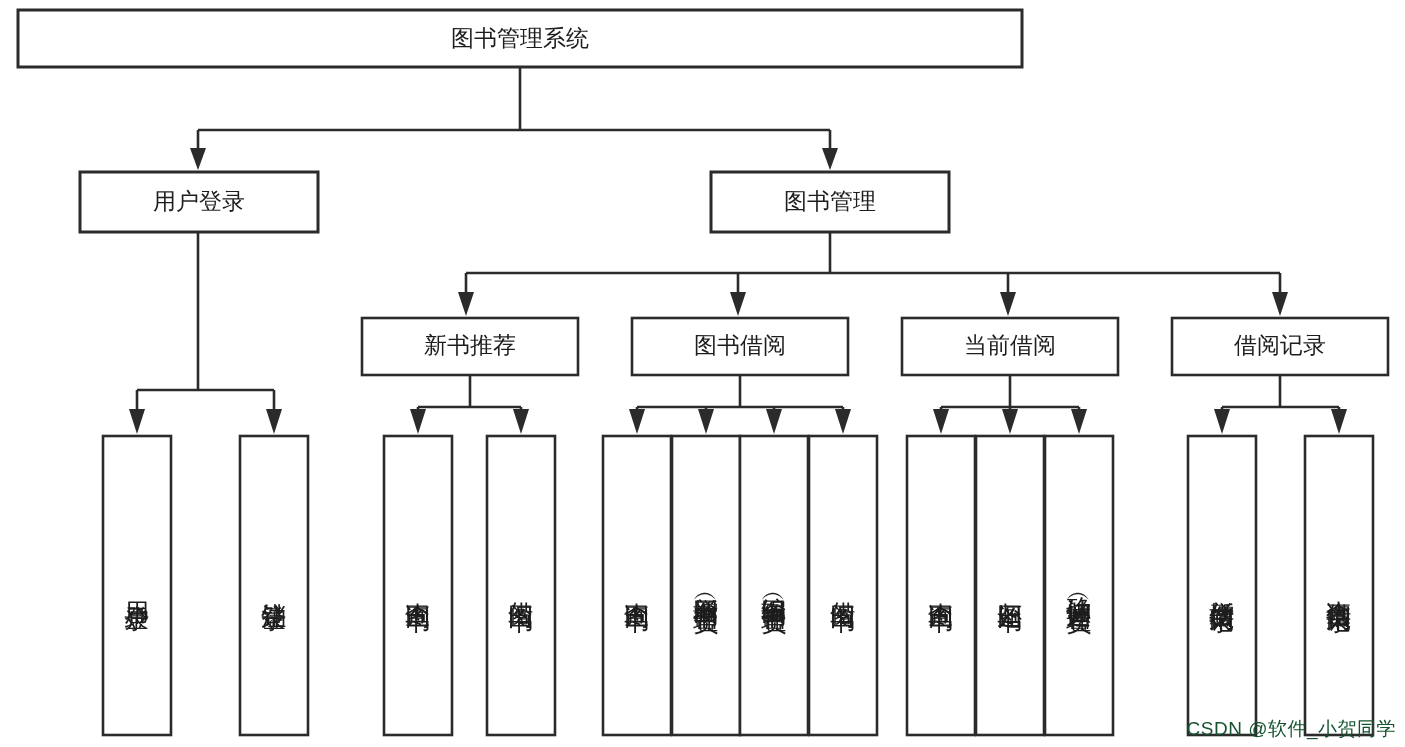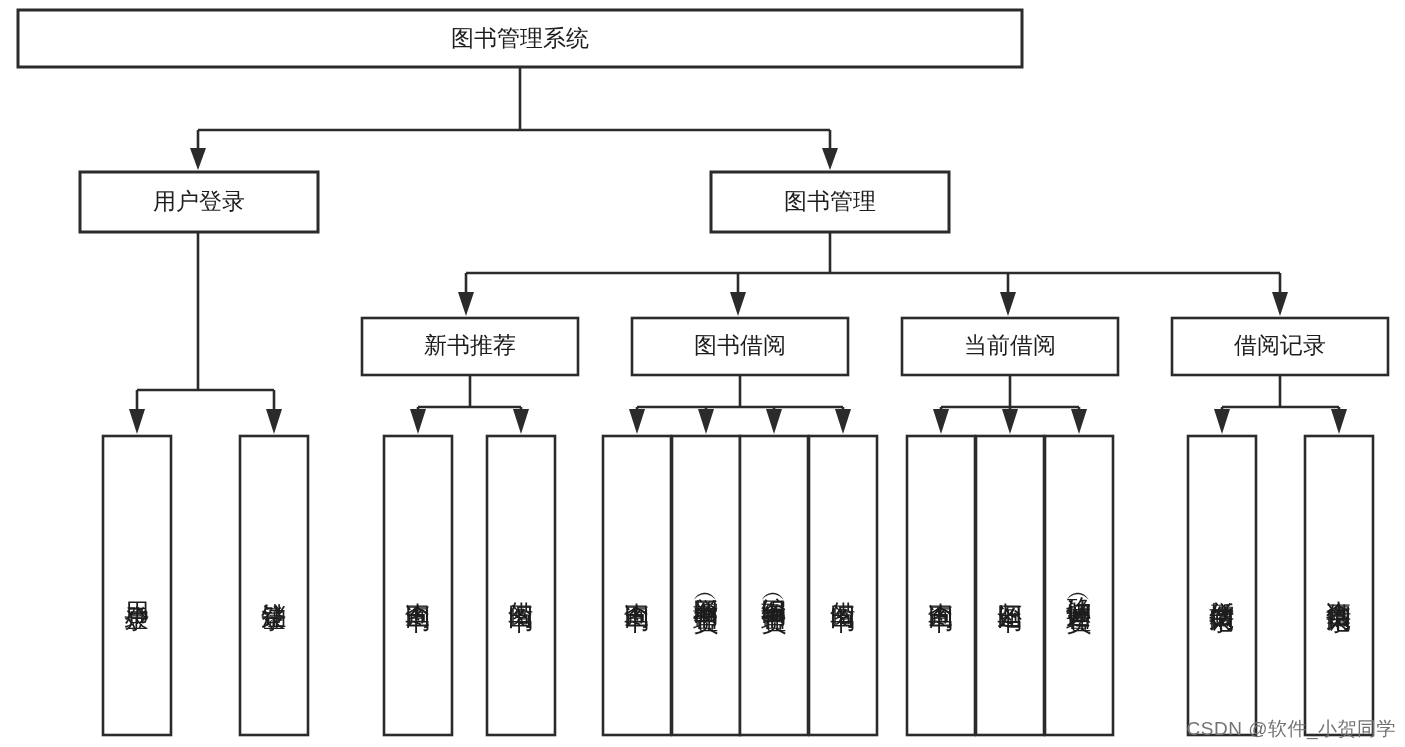--- a/index.html
+++ b/index.html
@@ -71,21 +71,21 @@
     letter-spacing: 2px;
     color: #1d1d1d;
     white-space: nowrap;
   }
   .watermark {
     position: absolute;
     right: 9px;
     bottom: 5px;
     font-family: "Liberation Sans", "DejaVu Sans", sans-serif;
     font-size: 19px;
-    color: #737373;
+    color: #14532d;
     letter-spacing: 0.5px;
     white-space: nowrap;
   }
 </style>
 </head>
 <body>
 
 <div id="diagram-root">
 
   <svg class="diagram" viewBox="0 0 1405 747" xmlns="http://www.w3.org/2000/svg">

